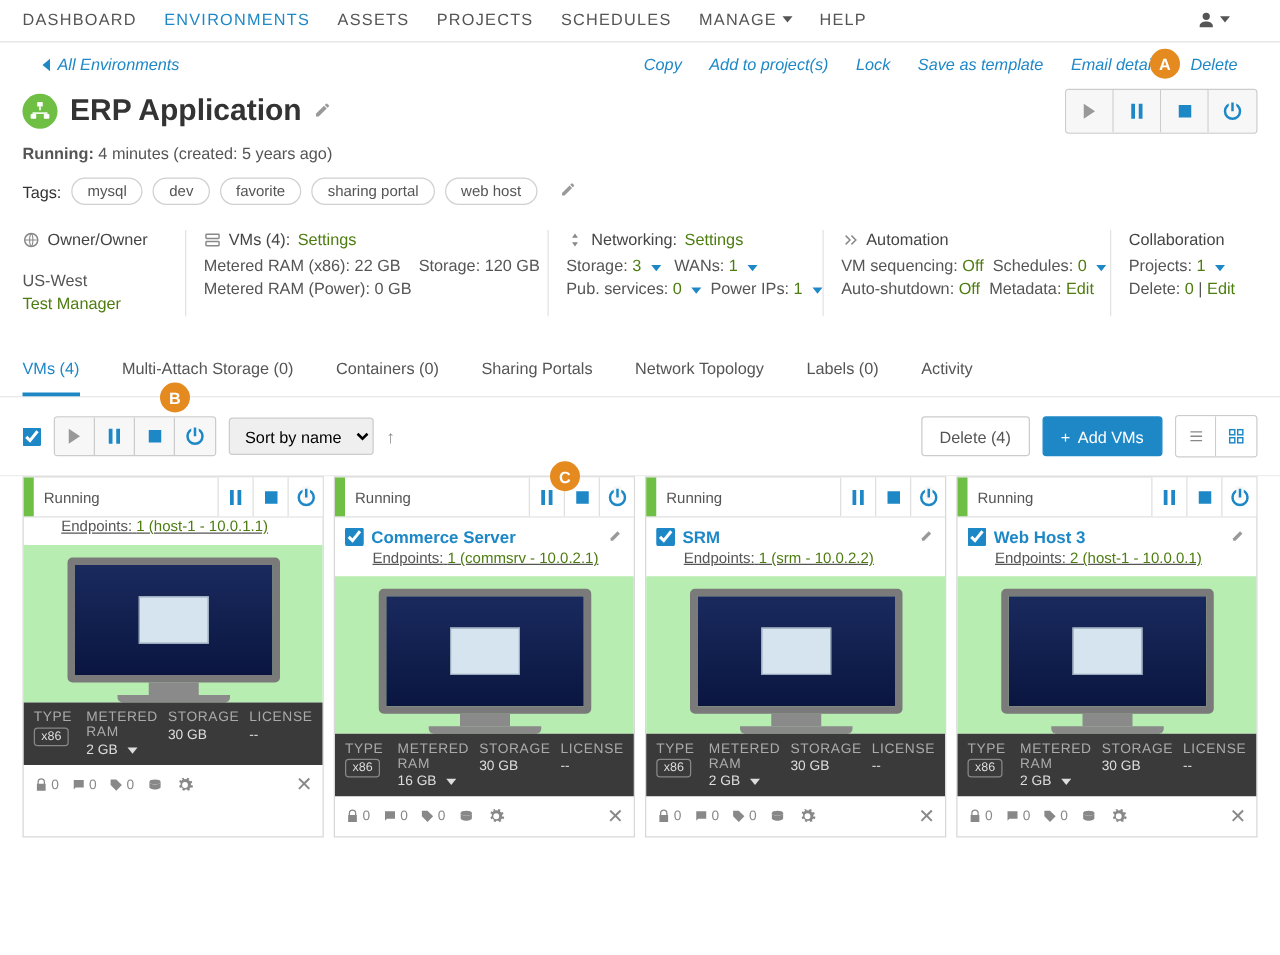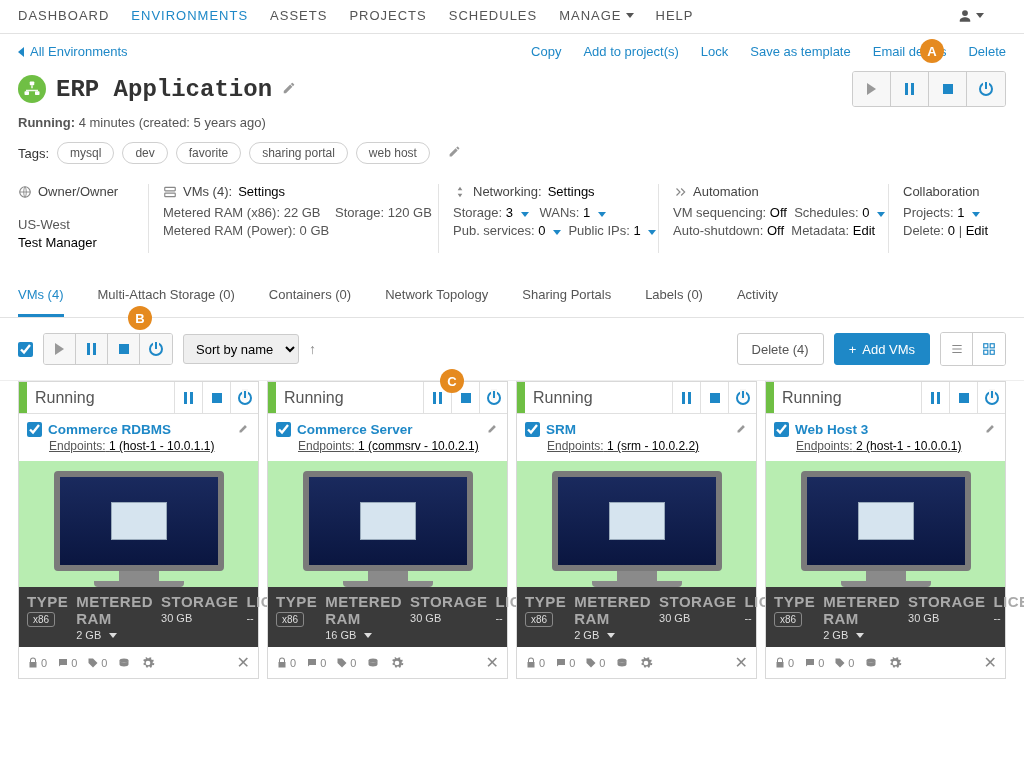--- a/index.html
+++ b/index.html
@@ -1,36 +1,36 @@
 <!DOCTYPE html>
 <html><head>
 <meta charset="utf-8">
 <style>
   * { box-sizing: border-box; margin: 0; padding: 0; font-family: "Segoe UI", Arial, sans-serif; }
   body { background: #fff; color: #333; font-size: 13px; width: 1024px; }
-  a, .link { color: #000000; text-decoration: none; cursor: pointer; }
+  a, .link { color: #4d7c0f; text-decoration: none; cursor: pointer; }
 
   
   .topnav { display:flex; align-items:center; padding:8px 18px 10px; border-bottom:1px solid #e2e2e2; }
   .topnav .navitem { margin-right:22px; letter-spacing:1px; font-size:13px; color:#555; cursor:pointer; display:flex; align-items:center; }
   .topnav .navitem.active { color:#1e88c7; }
   .topnav .spacer { flex:1; }
   .caret-down { width:0;height:0;border-left:4px solid transparent;border-right:4px solid transparent;border-top:5px solid currentColor; display:inline-block; margin-left:4px; }
 
   
-  .subhead { display:flex; align-items:center; padding:10px 18px 0; }
+  .subhead { display:flex; align-items:center; padding:10px 34px 0;font-style:italic; }
   .subhead .breadcrumb { color:#1e88c7; display:flex; align-items:center; cursor:pointer; }
   .subhead .actions { margin-left:auto; display:flex; gap:22px; }
   .subhead .actions span { color:#1e88c7; cursor:pointer; }
 
   
   .titlewrap { padding:12px 18px 4px; display:flex; align-items:center; position:relative; }
   .env-icon { width:28px;height:28px;border-radius:50%; background:#6fbf44; display:flex; align-items:center; justify-content:center; margin-right:10px; }
   .env-icon svg { width:18px;height:18px; }
-  h1 { font-size:24px; font-weight:600; color:#333;font-family:Liberation Mono, monospace; }
+  h1 { font-size:24px; font-weight:600; color:#333; }
   .pencil { margin-left:10px; color:#999; cursor:pointer; }
   .vm-control-bar { margin-left:auto; display:flex; border:1px solid #ccc; border-radius:3px; overflow:hidden; }
   .vm-control-bar button { width:38px; height:34px; background:#f7f7f7; border:none; border-right:1px solid #ccc; display:flex; align-items:center; justify-content:center; cursor:pointer; }
   .vm-control-bar button:last-child { border-right:none; }
 
   .status-line { padding:4px 18px 12px; color:#555; font-size:13px; }
 
   .tags-row { padding:0 18px 14px; display:flex; align-items:center; gap:8px; }
   .tag { border:1px solid #d0d0d0; border-radius:14px; padding:3px 12px; font-size:12px; color:#555; cursor:pointer; }
 
@@ -61,35 +61,35 @@
   .view-toggle { display:flex; border:1px solid #ccc; border-radius:3px; overflow:hidden; }
   .view-toggle button { width:32px; height:32px; background:#fff; border:none; border-right:1px solid #ccc; display:flex; align-items:center; justify-content:center; cursor:pointer; color:#888; }
   .view-toggle button:last-child { border-right:none; }
   .view-toggle button.active { color:#1e88c7; }
 
   
   .cards { display:flex; gap:8px; padding:0 18px 18px; }
   .card { flex:1; border:1px solid #d8d8d8; display:flex; flex-direction:column; min-width:0; }
   .card-head { display:flex; align-items:stretch; height:32px; border-bottom:1px solid #e0e0e0; }
   .status-stripe { width:8px; background:#6fbf44; }
-  .card-head .state { flex:1; display:flex; align-items:center; padding-left:8px; font-size:16px; color:#555; }
+  .card-head .state { flex:1; display:flex; align-items:center; padding-left:8px; font-size:12px; color:#555; }
   .card-head .ctrls { display:flex; }
   .card-head .ctrls button { width:28px; border:none; border-left:1px solid #e0e0e0; background:#fff; display:flex; align-items:center; justify-content:center; cursor:pointer; }
   .card-title { padding:8px 8px 2px; display:flex; align-items:center; gap:6px; }
   .card-title .name { color:#1e88c7; font-weight:600; font-size:13.5px; flex:1; white-space:nowrap; overflow:hidden; text-overflow:ellipsis; }
   .endpoints { padding:0 8px 8px 30px; font-size:12px; color:#555;text-decoration:underline; }
   .thumb { background:#b8edb1; padding:10px 0 0; display:flex; justify-content:center; }
   .monitor { width:170px; }
   .monitor .screen { width:170px; height:100px; background:linear-gradient(#1a2a5e,#0a1640); border:6px solid #7a7a7a; border-radius:4px; position:relative; }
   .monitor .screen::after { content:""; position:absolute; left:50%; top:50%; width:54px; height:36px; background:#d6e4ef; transform:translate(-50%,-50%); border:1px solid #9ab; }
   .monitor .stand { width:40px; height:10px; background:#8a8a8a; margin:0 auto; }
   .monitor .base { width:90px; height:6px; background:#8a8a8a; margin:0 auto; border-radius:0 0 4px 4px; }
   .specs { background:#3a3a3a; color:#ddd; display:flex; padding:6px 8px; font-size:10px; gap:8px; }
   .specs .col { flex:1; }
-  .specs .lbl { font-size:15px; color:#aaa; letter-spacing:0.5px;font-weight:bold; }
+  .specs .lbl { font-size:11px; color:#aaa; letter-spacing:0.5px; }
   .specs .val { font-size:11px; margin-top:2px; display:flex; align-items:center; gap:4px; }
   .x86-badge { border:1px solid #888; padding:1px 5px; border-radius:3px; font-size:10px; }
   .card-footer { display:flex; align-items:center; padding:6px 8px; gap:10px; color:#888; }
   .card-footer .ico { display:flex; align-items:center; gap:2px; font-size:11px; cursor:pointer; }
   .card-footer .close { margin-left:auto; cursor:pointer; font-size:16px; color:#888; }
 
   
   .annot { position:absolute; width:24px; height:24px; border-radius:50%; background:#e58a1f; color:#fff; font-weight:700; display:flex; align-items:center; justify-content:center; font-size:13px; z-index:10; }
 
   
@@ -220,21 +220,21 @@
   </div>
   <div class="info-col" style="width:220px">
     <div class="hd">
         <svg class="muted-icon" viewBox="0 0 24 24">
           <path fill="#888" d="M12 3l4 6H8l4-6zm0 18l-4-6h8l-4 6z"></path>
         </svg>
         <span>Networking:</span> 
         <a class="link">Settings</a>
       </div>
     <div class="ln"><span>Storage:</span> <a class="link">3</a> <span class="caret-down" style="border-top-color:#1e88c7"></span>&nbsp;&nbsp;&nbsp;<span>WANs:</span> <a class="link">1</a> <span class="caret-down" style="border-top-color:#1e88c7"></span></div>
-    <div class="ln"><span>Pub. services:</span> <a class="link">0</a> <span class="caret-down" style="border-top-color:#1e88c7"></span>&nbsp;&nbsp;<span>Public IPs:</span> <a class="link">1</a> <span class="caret-down" style="border-top-color:#1e88c7"></span></div>
+    <div class="ln"><span>Pub. services:</span> <a class="link">0</a> <span class="caret-down" style="border-top-color:#1e88c7"></span>&nbsp;&nbsp;<span>Power IPs:</span> <a class="link">1</a> <span class="caret-down" style="border-top-color:#1e88c7"></span></div>
   </div>
   <div class="info-col" style="width:230px">
     <div class="hd">
         <svg class="muted-icon" viewBox="0 0 24 24">
           <path fill="none" stroke="#888" stroke-width="2" d="M6 6l6 6-6 6M14 6l6 6-6 6"></path>
         </svg>
         <span>Automation</span>
       </div>
     <div class="ln"><span>VM sequencing:</span> <a class="link">Off</a>&nbsp;&nbsp;<span>Schedules:</span> <a class="link">0</a> <span class="caret-down" style="border-top-color:#1e88c7"></span></div>
     <div class="ln"><span>Auto-shutdown:</span> <a class="link">Off</a>&nbsp;&nbsp;<span>Metadata:</span> <a class="link">Edit</a></div>
@@ -245,22 +245,22 @@
       </div>
     <div class="ln"><span>Projects:</span> <a class="link">1</a> <span class="caret-down" style="border-top-color:#1e88c7"></span></div>
     <div class="ln"><span>Delete:</span> <a class="link">0</a> | <a class="link">Edit</a></div>
   </div>
 </div>
 
 <div class="tabs">
   <div class="tab active">VMs (4)</div>
   <div class="tab">Multi-Attach Storage (0)</div>
   <div class="tab">Containers (0)</div>
+  <div class="tab">Sharing Portals</div>
   <div class="tab">Network Topology</div>
-  <div class="tab">Sharing Portals</div>
   <div class="tab">Labels (0)</div>
   <div class="tab">Activity</div>
 </div>
 
 <div class="vm-toolbar" style="position:relative">
   <input type="checkbox" class="checkbox" checked="" style="">
   <div class="small-ctrl-bar">
     <button>
         <span class="i-play"></span>
       </button>
@@ -319,27 +319,20 @@
             </span>
           </button>
         <button>
             <span class="i-stop"></span>
           </button>
         <button>
             <span class="i-power"></span>
           </button>
       </div>
     </div>
-    <div class="card-title">
-      <input type="checkbox" class="checkbox" checked="" style="">
-      <span class="name">Commerce RDBMS</span>
-      <span class="pencil"><svg width="12" height="12" viewBox="0 0 24 24">
-            <path fill="#999" d="M3 17.25V21h3.75L17.81 9.94l-3.75-3.75L3 17.25z"></path>
-          </svg></span>
-    </div>
     <div class="endpoints"><span>Endpoints:</span> <a class="link">1 (host-1 - 10.0.1.1)</a></div>
     <div class="thumb">
         <div class="monitor">
           <div class="screen"></div>
           <div class="stand"></div>
           <div class="base"></div>
         </div>
       </div>
     <div class="specs">
       <div class="col">

